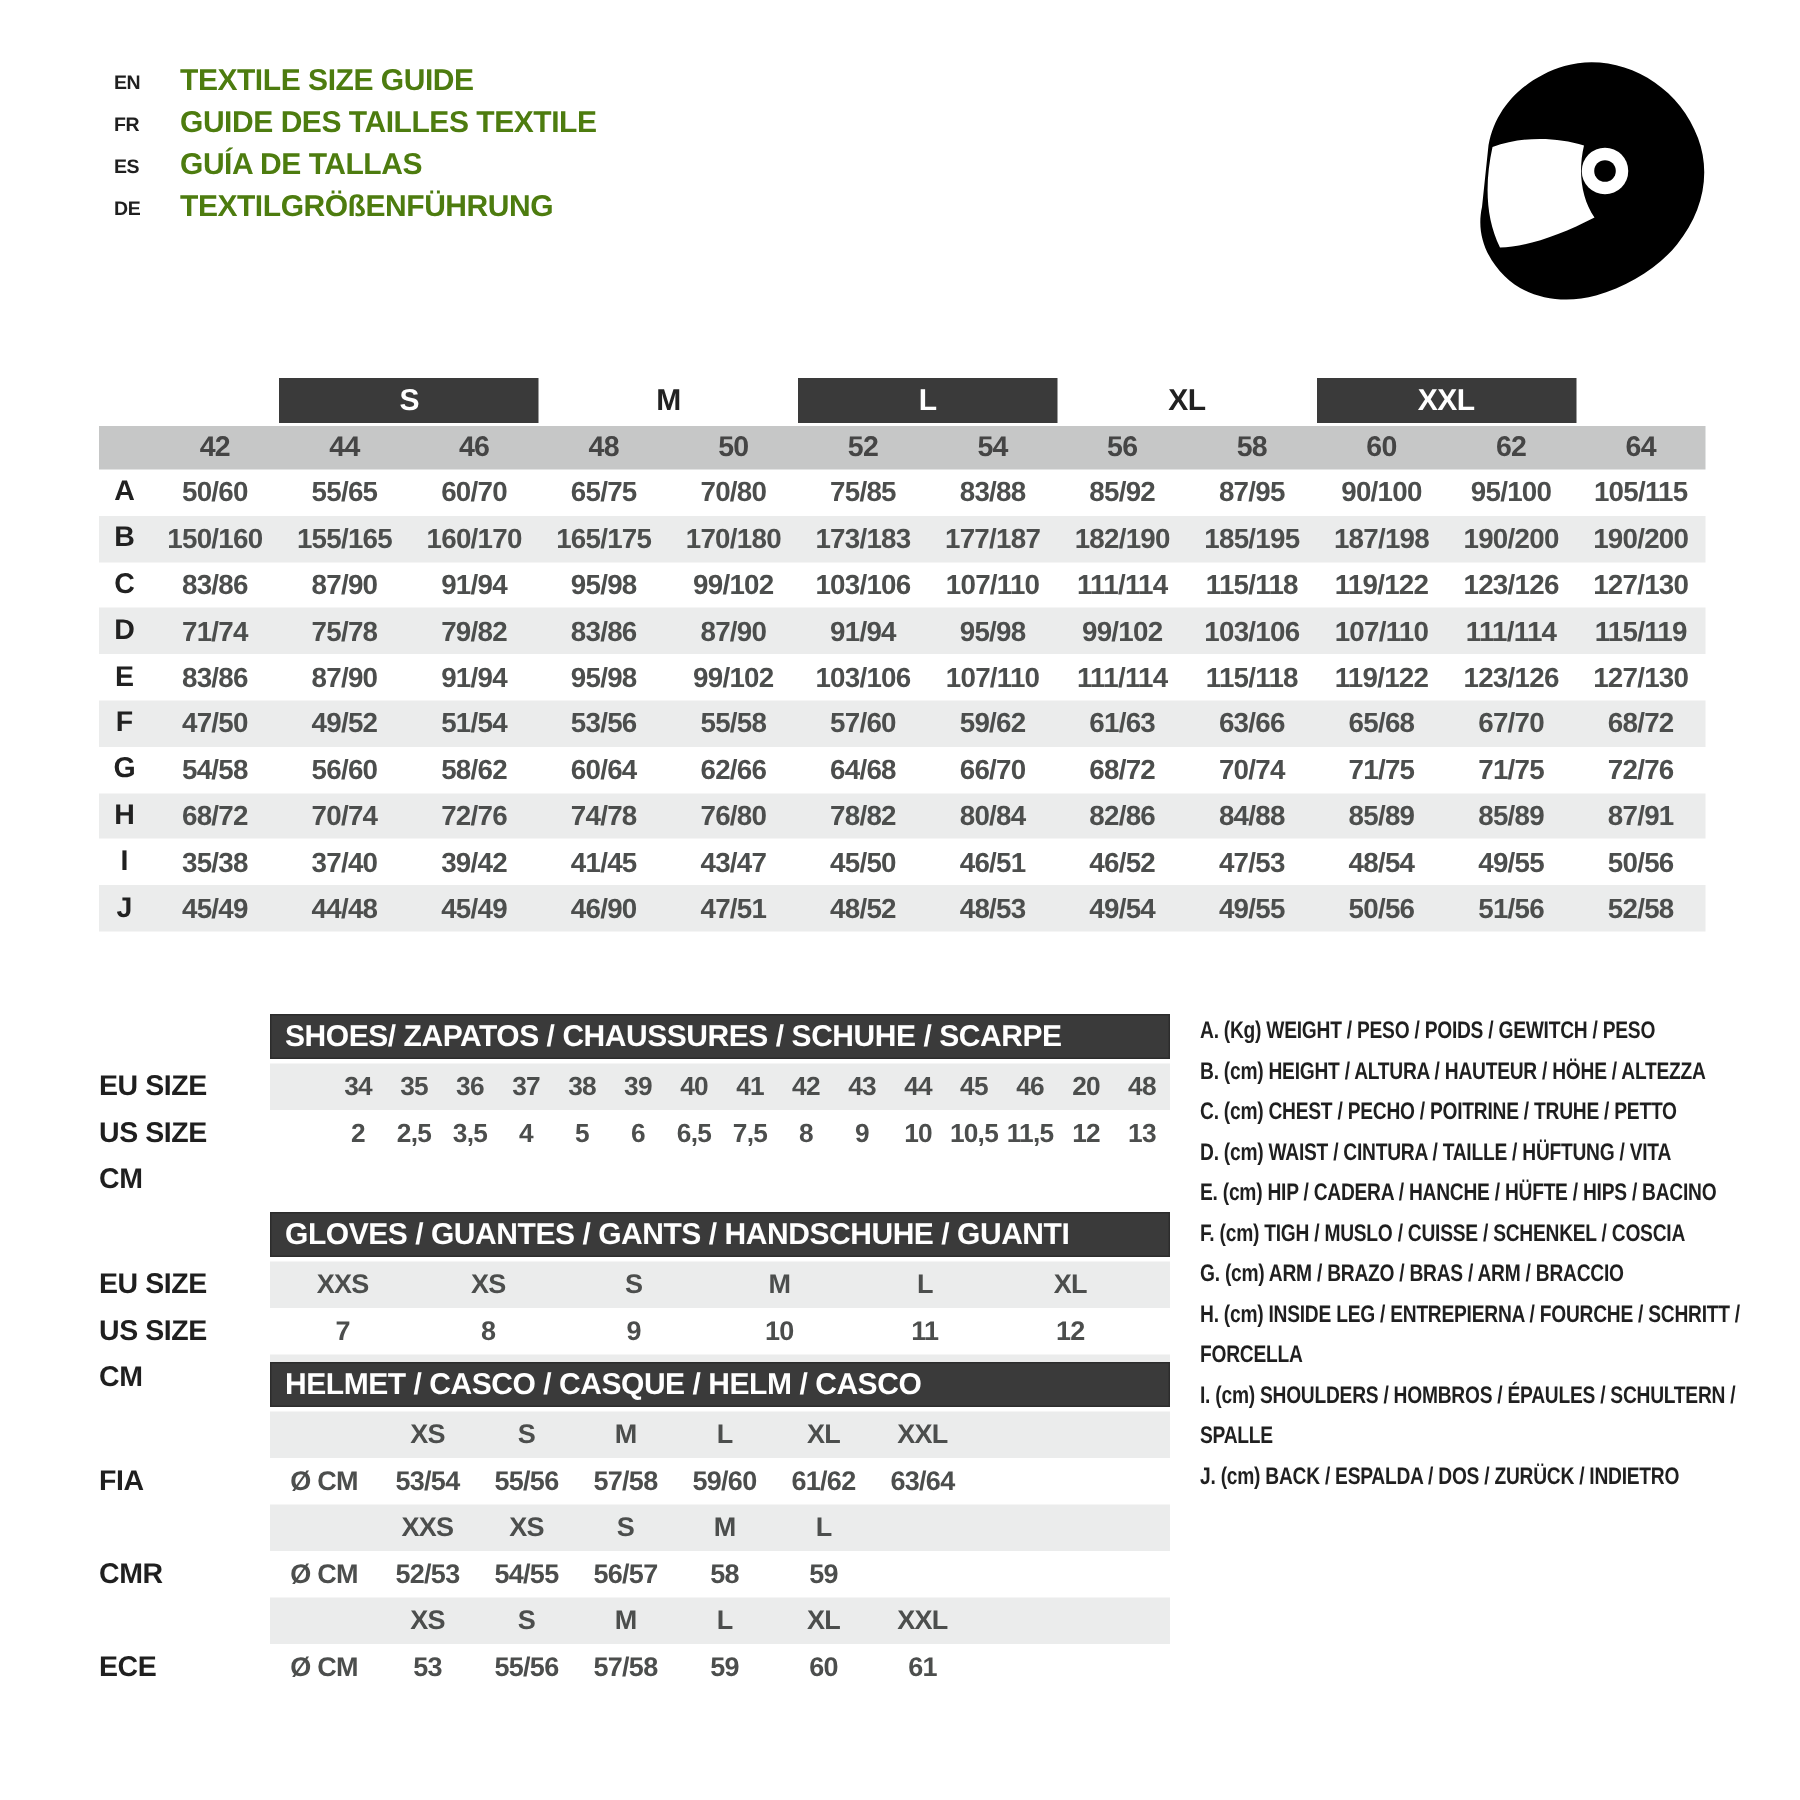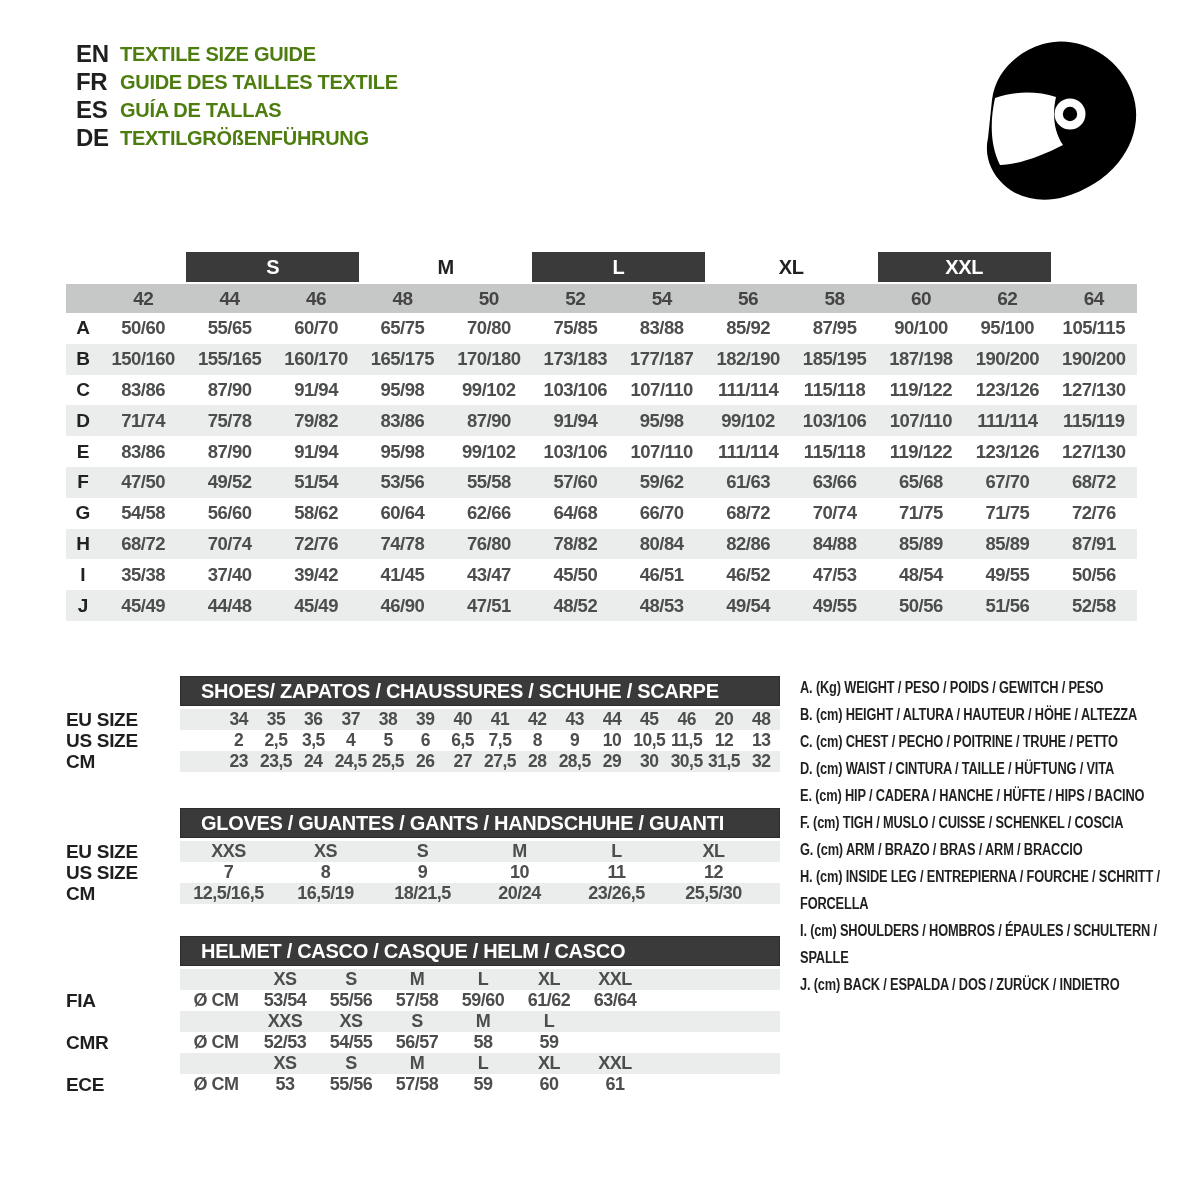--- a/index.html
+++ b/index.html
@@ -3,21 +3,21 @@
 <meta charset="utf-8">
 <style>
   * { margin:0; padding:0; box-sizing:border-box; }
   html,body { width:1200px; height:1200px; background:#fff; }
   body { font-family:"Liberation Sans", sans-serif; }
   .page { position:relative; width:1200px; height:1200px; background:#fff; overflow:hidden; }
 
   
   .lang-block { position:absolute; left:76px; top:40px; }
   .lang-row { display:flex; height:28px; align-items:center; }
-  .lang-code { width:44px; font-weight:bold; font-size:24px; color:#1f1f1f; letter-spacing:-0.3px; }
+  .lang-code { width:44px; font-weight:bold; font-size:13px; color:#1f1f1f; letter-spacing:-0.3px; }
   .lang-title { font-weight:bold; font-size:20px; color:#4d7c0f; letter-spacing:-0.3px; white-space:nowrap; }
 
   
   .helmet-wrap { position:absolute; left:982px; top:26px; width:175px; height:182px; }
 
   
   .textile { position:absolute; left:66px; top:252px; width:1071px; }
   .trow { display:grid; grid-template-columns:34px repeat(12,1fr); width:1071px; }
   .band-row { height:30px; margin-bottom:2px; }
   .band-cell { display:flex; align-items:center; justify-content:center;
@@ -30,26 +30,26 @@
   .drow.gray { background:#ebecec; }
   .drow-label { display:flex; align-items:center; justify-content:center;
                 font-weight:bold; font-size:19px; color:#212121; }
   .dcell { display:flex; align-items:center; justify-content:center; white-space:nowrap;
            font-weight:bold; font-size:18.5px; color:#4c4e4d; letter-spacing:-0.5px; }
 
   
   .btable { position:absolute; left:66px; width:722px; }
   .shoes  { top:676px; }
   .gloves { top:808px; }
-  .helm   { top:936px; }
+  .helm   { top:908px; }
   .btable-header { width:600px; margin-left:114px; height:30px; background:#3a3a3a;
                    border:1px solid #2c2c2c; color:#fff; display:flex; align-items:center;
-                   padding-left:20px; font-weight:bold; font-size:20px; letter-spacing:-0.3px;
+                   padding-left:9px; font-weight:bold; font-size:20px; letter-spacing:-0.3px;
                    margin-bottom:3px; white-space:nowrap; }
-  .brow { display:flex; height:21px; }
+  .brow { display:flex; height:31px; }
   .brow-label { width:114px; display:flex; align-items:center;
                 font-weight:bold; font-size:19px; color:#1f1f1f; letter-spacing:-0.3px; }
   .brow-values { width:600px; display:grid; align-items:center; }
   .gray-vals { background:#ebecec; }
   .cols15 { grid-template-columns:repeat(15,1fr);padding-left:40px; }
   .cols6 { grid-template-columns:repeat(6,97px) 1fr; }
   .colsHelm { grid-template-columns:72px repeat(6,66px) 1fr; }
   .bcell { text-align:center; white-space:nowrap; font-weight:bold; font-size:18px;
            color:#4c4e4d; letter-spacing:-0.5px; }
   .cols15 .bcell { font-size:17.5px; }
@@ -320,37 +320,20 @@
             <div class="bcell">9</div>
             <div class="bcell">10</div>
             <div class="bcell">10,5</div>
             <div class="bcell">11,5</div>
             <div class="bcell">12</div>
             <div class="bcell">13</div>
           </div>
         </div>
         <div class="brow">
           <div class="brow-label">CM</div>
-          <div class="brow-values cols15 gray-vals">
-            <div class="bcell">23</div>
-            <div class="bcell">23,5</div>
-            <div class="bcell">24</div>
-            <div class="bcell">24,5</div>
-            <div class="bcell">25,5</div>
-            <div class="bcell">26</div>
-            <div class="bcell">27</div>
-            <div class="bcell">27,5</div>
-            <div class="bcell">28</div>
-            <div class="bcell">28,5</div>
-            <div class="bcell">29</div>
-            <div class="bcell">30</div>
-            <div class="bcell">30,5</div>
-            <div class="bcell">31,5</div>
-            <div class="bcell">32</div>
-          </div>
         </div>
       </div>
   </div>
 
   <div class="btable gloves">
     <div class="btable-header">
       <span>GLOVES / GUANTES / GANTS / HANDSCHUHE / GUANTI</span>
     </div>
     <div id="gloves-rows">
         <div class="brow">

